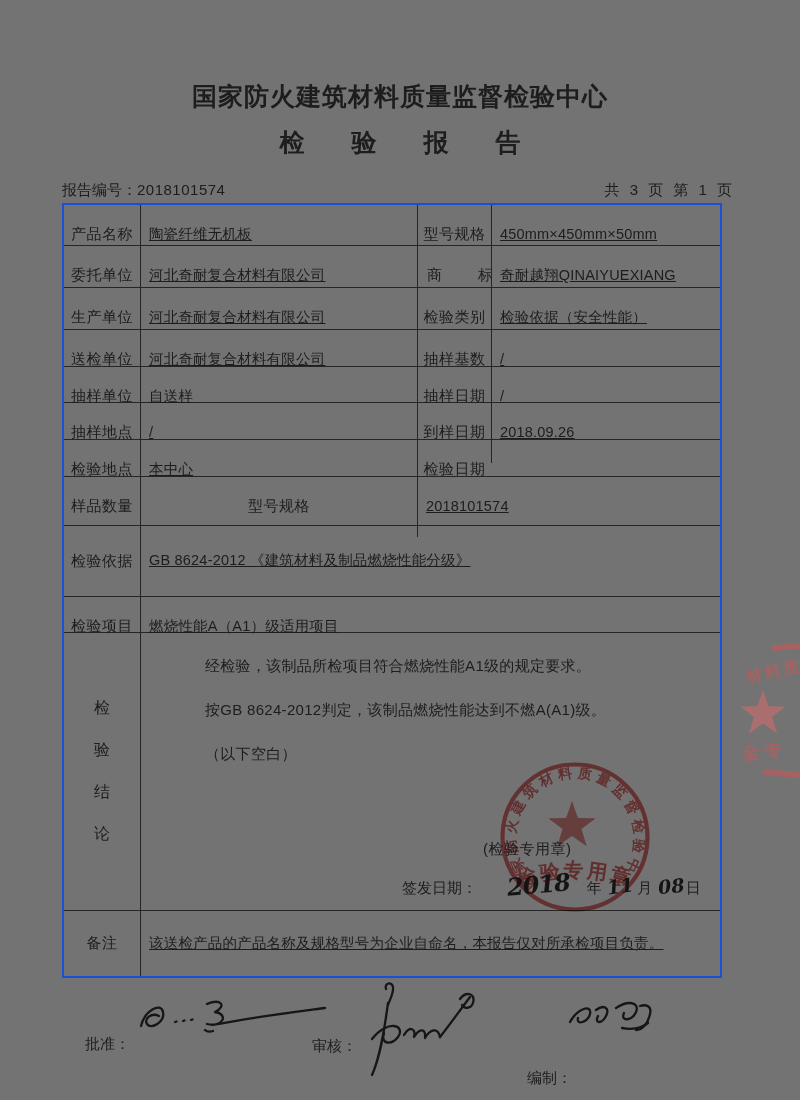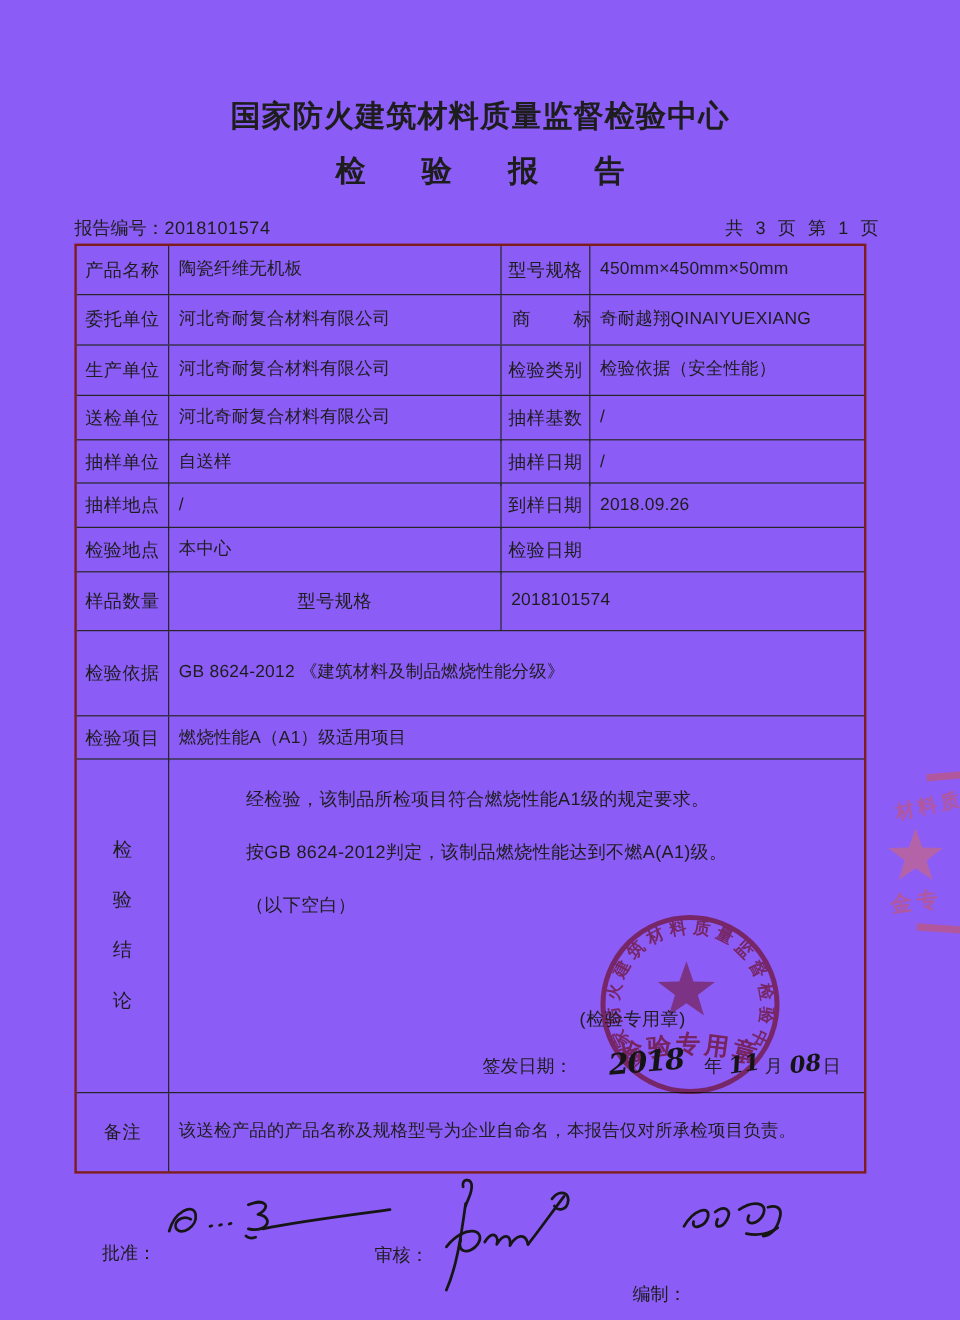--- a/index.html
+++ b/index.html
@@ -1,18 +1,18 @@
 <!DOCTYPE html>
 <html><head>
 <meta charset="utf-8">
 <style>
   html,body{margin:0;padding:0;background:#e8e8e8;}
   .page{
     position:relative; width:800px; height:1100px; margin:0 auto;
-    background:#8b5cf6;
+    background:#737373;
     font-family:"Liberation Sans","DejaVu Sans",sans-serif;
     color:#1d1d1d; overflow:hidden;
   }
   
   .doc-title{
     position:absolute; top:80px; left:0; width:100%;
     text-align:center; font-size:25px; font-weight:bold; letter-spacing:1px;
   }
   .doc-subtitle{
     position:absolute; top:126px; left:0; width:100%;
@@ -22,31 +22,31 @@
   .meta{
     position:absolute; left:62px; top:181px; width:673px;
     display:flex; justify-content:space-between; align-items:flex-end;
     font-size:15px;
   }
   .meta .num{letter-spacing:.5px;}
   .meta .pages{letter-spacing:3px;}
   
   .tbl{
     position:absolute; left:62px; top:203px; width:656px;
-    border:2px solid #7f1d1d;
+    border:2px solid #1d4ed8;
   }
   .row{display:grid; grid-template-columns:76px 277px 74px 1fr; box-sizing:border-box;}
   .row.full{grid-template-columns:76px 1fr;}
   .row{border-top:1.6px solid #262626;}
   .row:first-child{border-top:none;}
   .row>div{border-left:1.6px solid #262626; min-width:0;}
   .row>div:first-child{border-left:none;}
   .lab{display:flex;align-items:center;justify-content:center;font-size:15px;letter-spacing:.5px;text-align:center;}
   .lab.spread{justify-content:flex-start;padding-left:9px;letter-spacing:2.4em;overflow:hidden;white-space:nowrap;}
-  .val{display:flex;align-items:center;padding:9px 8px;font-size:14.5px;line-height:1.35;letter-spacing:.2px;}
+  .val{display:flex;align-items:center;padding:20px 8px;font-size:14.5px;line-height:1.35;letter-spacing:.2px;text-decoration:underline;}
   .r1{height:40px}.r2{height:42px}.r3{height:42px}.r4{height:37px}
   .r5{height:36px}.r6{height:37px}.r7{height:37px}.r8{height:49px}
   .r9{height:71px}.r10{height:36px}.r11{height:278px}.r12{height:66px}
   
   .concl-label{display:flex;flex-direction:column;align-items:center;justify-content:center;gap:21px;font-size:16px;}
   .concl-body{position:relative;padding:24px 10px 0 64px;font-size:15px;}
   .concl-body p{margin:0 0 25px 0;letter-spacing:.3px;}
   
   .stamp-note{position:absolute;left:483px;top:840px;font-size:15px;z-index:6;letter-spacing:.5px;}
   .sign-line{position:absolute;left:402px;top:870px;z-index:6;display:flex;align-items:baseline;font-size:15px;}

